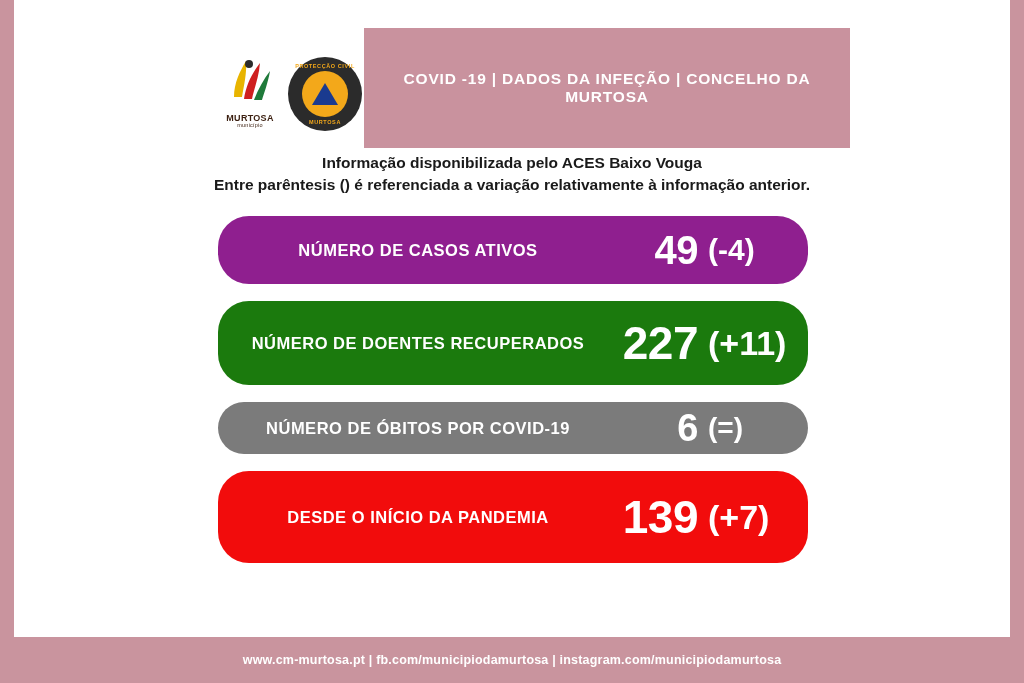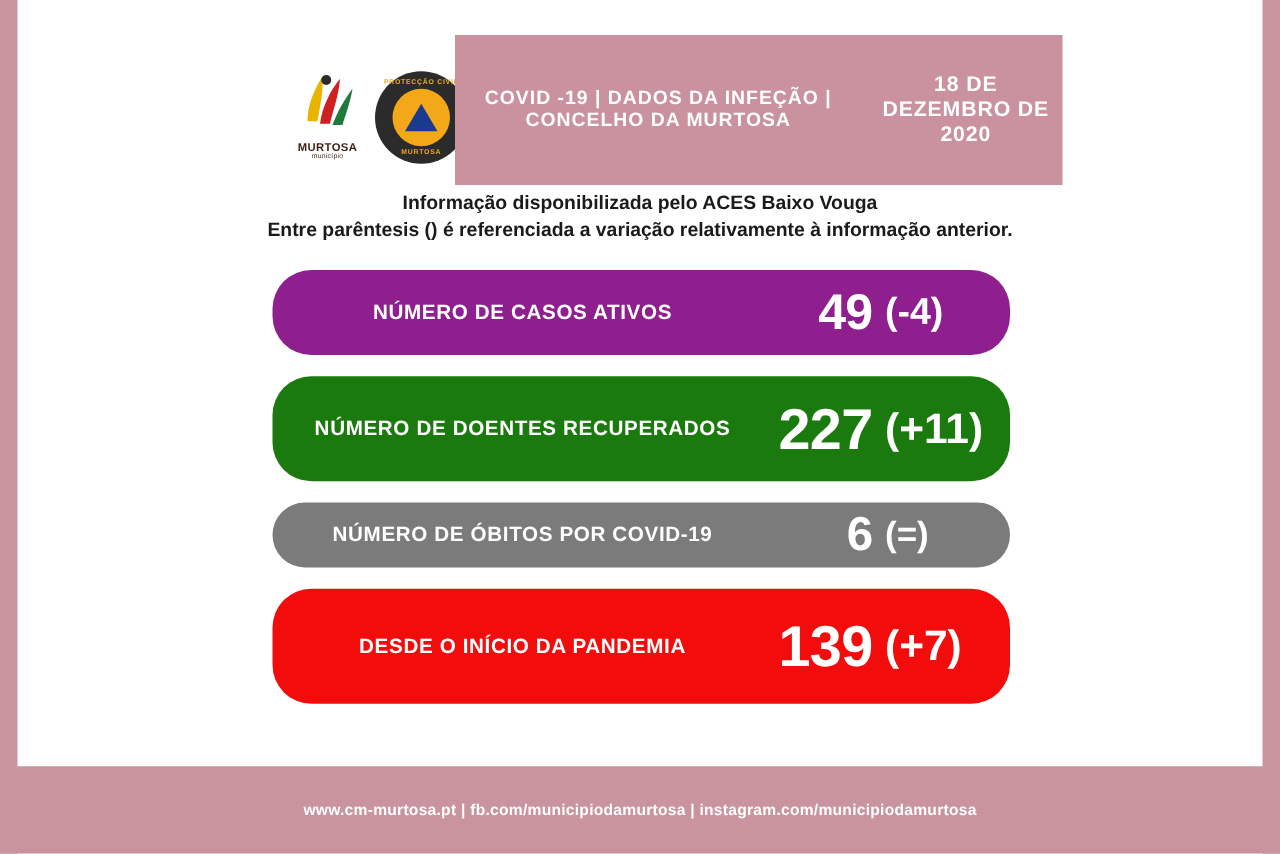--- a/index.html
+++ b/index.html
@@ -44,21 +44,20 @@
   }
   .logos {
     position: absolute;
     left: 208px;
     top: 55px;
     width: 140px;
     height: 78px;
     display: flex;
     align-items: center;
     gap: 10px;
-    margin-left: 12px;
   }
   .logo-murtosa {
     width: 56px;
     height: 74px;
     position: relative;
   }
   .logo-murtosa .glyph {
     position: absolute;
     left: 6px;
     top: 0;
@@ -228,21 +227,21 @@
   .row-deaths .stat-delta  { font-size: 28px; }
   .row-active .stat-value  { font-size: 40px; }
   .row-active .stat-delta  { font-size: 30px; }
 
   
   .footer {
     position: absolute;
     left: 0;
     bottom: 0;
     width: 1024px;
-    height: 70px;
+    height: 46px;
     background: #c9949e;
     display: flex;
     align-items: center;
     justify-content: center;
   }
   .footer-text {
     color: #ffffff;
     font-size: 12.5px;
     font-weight: bold;
     letter-spacing: .2px;
@@ -278,21 +277,20 @@
         <div class="inner">
           <div class="triangle"></div>
         </div>
         <div class="ring-text-bottom">MURTOSA</div>
       </div>
 
     </div>
 
     <div class="title-box">
       <div class="title-line1">COVID -19 | DADOS DA INFEÇÃO | CONCELHO DA MURTOSA</div>
-      <div class="title-line2">18 DE DEZEMBRO DE 2020</div>
     </div>
 
   </div>
 
   <div class="subinfo">
     <div class="l1">Informação disponibilizada pelo ACES Baixo Vouga</div>
     <div class="l2">Entre parêntesis () é referenciada a variação relativamente à informação anterior.</div>
   </div>
 
   <div class="rows">

